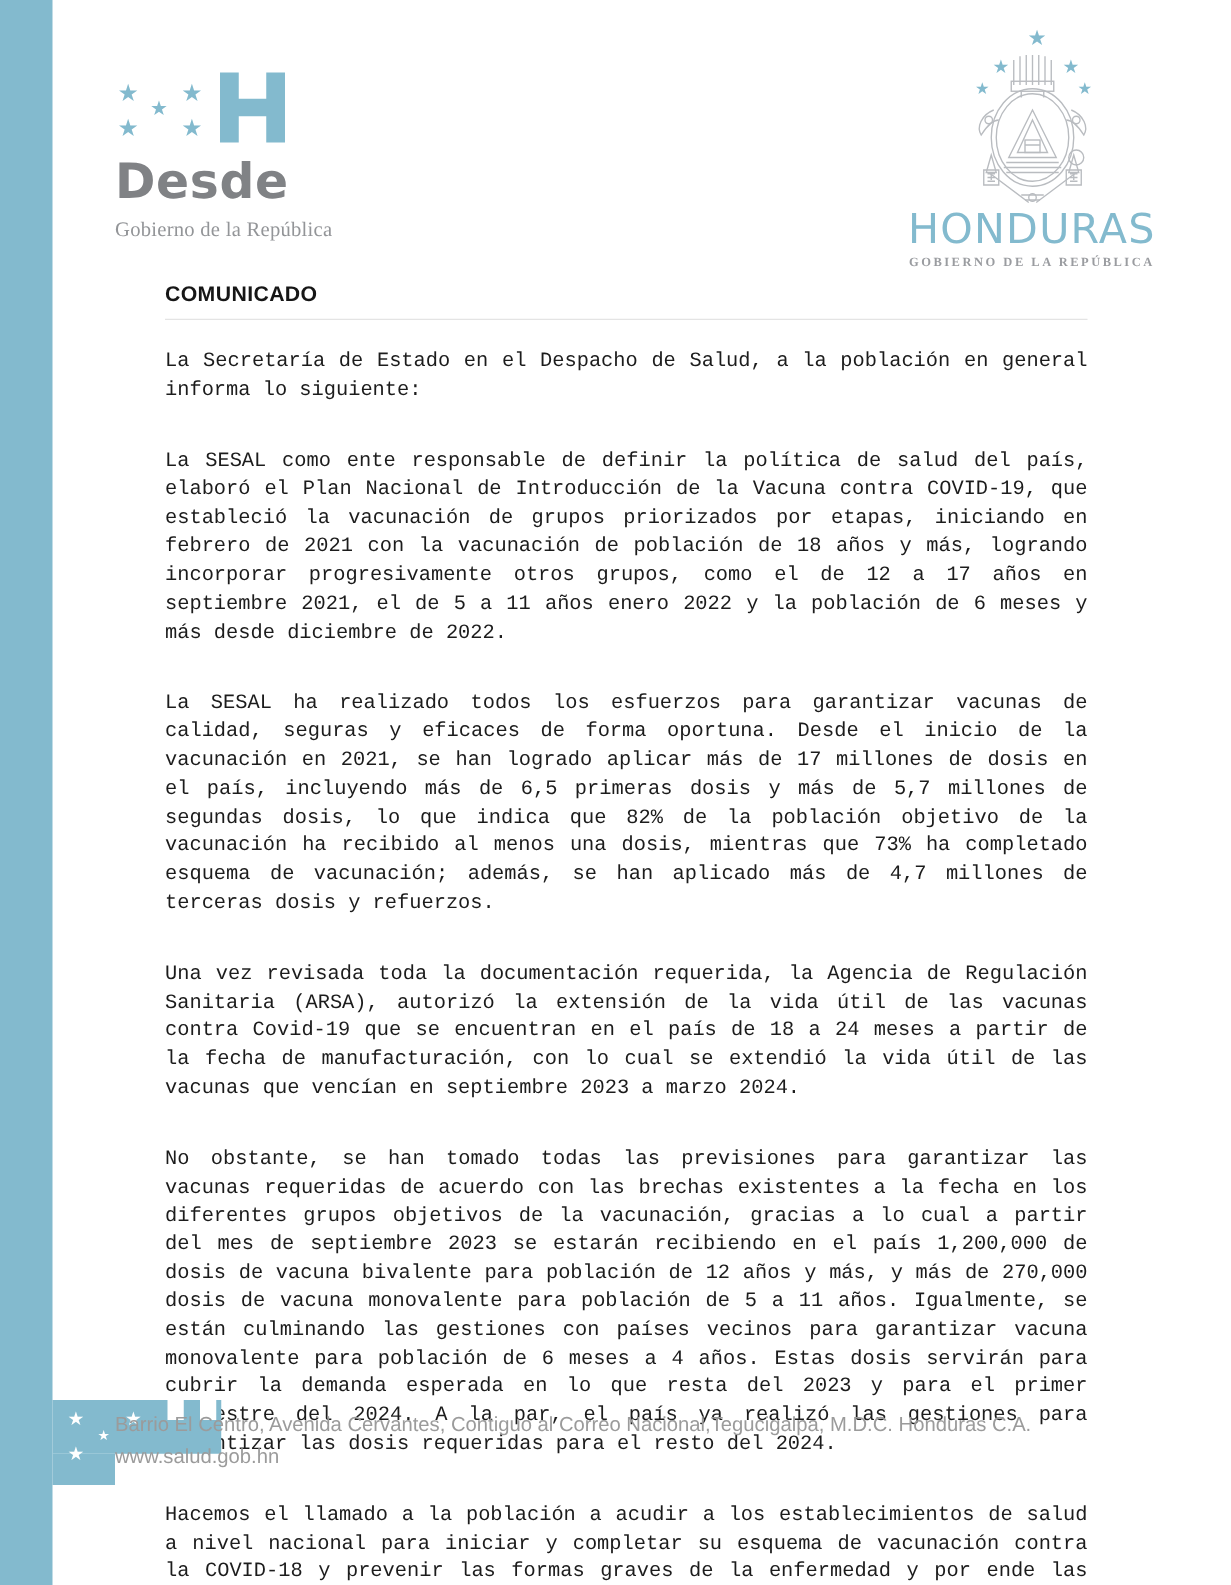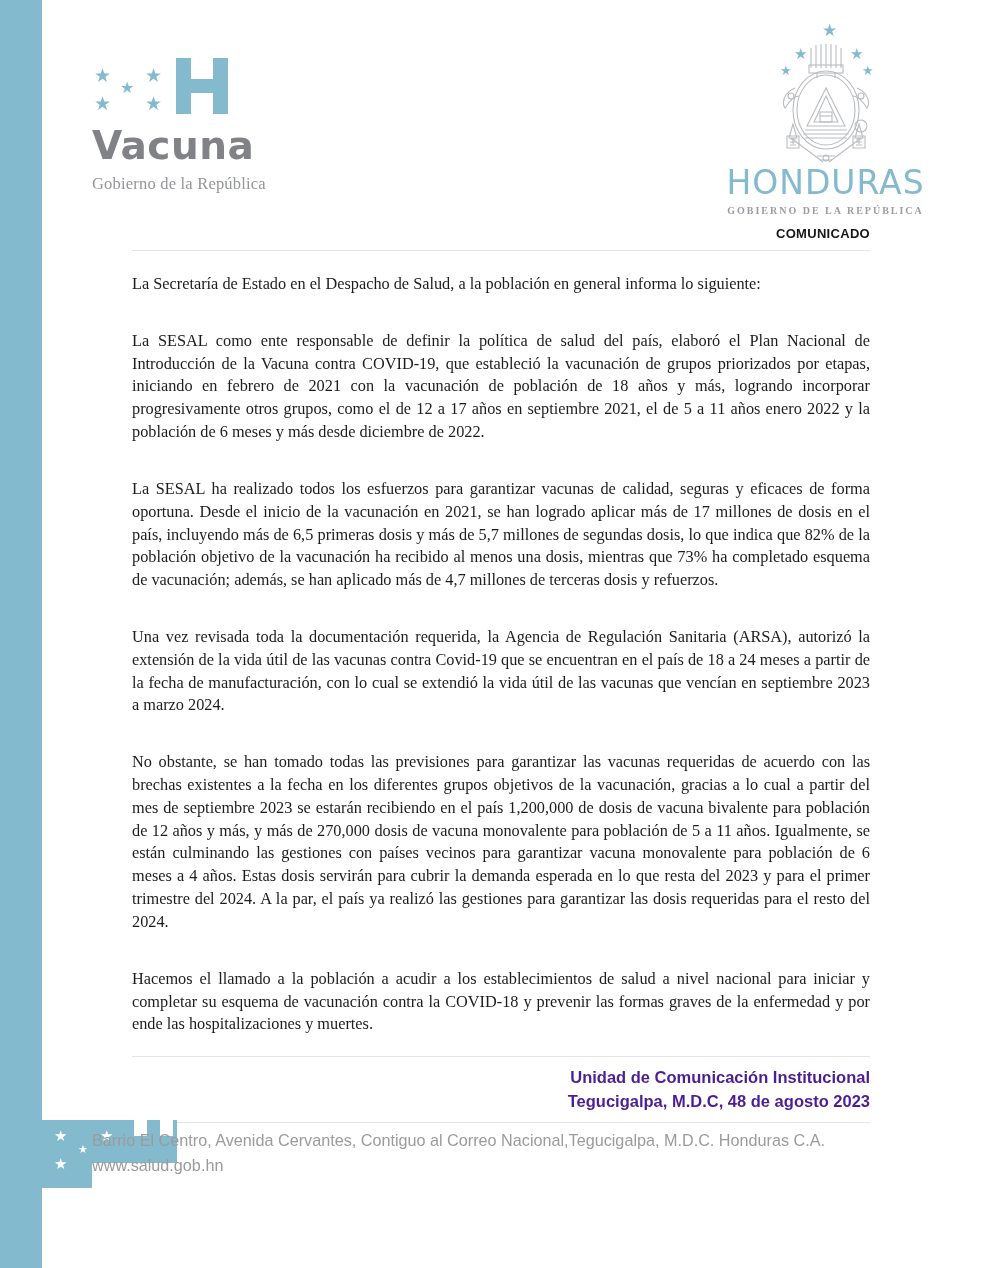--- a/index.html
+++ b/index.html
@@ -169,37 +169,37 @@
   }
 
   
   .doc {
     position: absolute;
     left: 132px;
     top: 226px;
     width: 738px;
   }
   .doc-title {
-    text-align: right;
+    text-align: left;
     font-family: "Liberation Sans", sans-serif;
-    font-size: 13px;
+    font-size: 17px;
     font-weight: bold;
     color: #161616;
     letter-spacing: 0.3px;
     margin: 0 0 0 0;
     padding-bottom: 9px;
   }
   .rule {
     border: 0;
     border-top: 1px solid #e4e4e4;
     margin: 0;
     height: 0;
   }
   .para {
-    font-family: Liberation Serif, serif;
+    font-family: Liberation Mono, monospace;
     font-size: 16.3px;
     line-height: 1.40;
     color: #1c1c1c;
     text-align: justify;
     margin: 34px 0 0 0;
   }
   .para:first-of-type { margin-top: 22px; }
 
   .signature {
     text-align: right;
@@ -292,21 +292,21 @@
           <span class="star s3">★</span>
           <span class="star s4">★</span>
           <span class="star s5">★</span>
         </div>
         <div class="salud-h">
           <div class="bar l"></div>
           <div class="bar r"></div>
           <div class="cross"></div>
         </div>
       </div>
-      <div class="salud-word">Vacuna</div>
+      <div class="salud-word">Desde</div>
       <div class="salud-sub">Gobierno de la República</div>
     </div>
 
     <div class="honduras-logo">
       <div class="crest">
         <div class="crest-stars">
           <span class="cstar c1">★</span>
           <span class="cstar c2">★</span>
           <span class="cstar c3">★</span>
           <span class="cstar c4">★</span>

